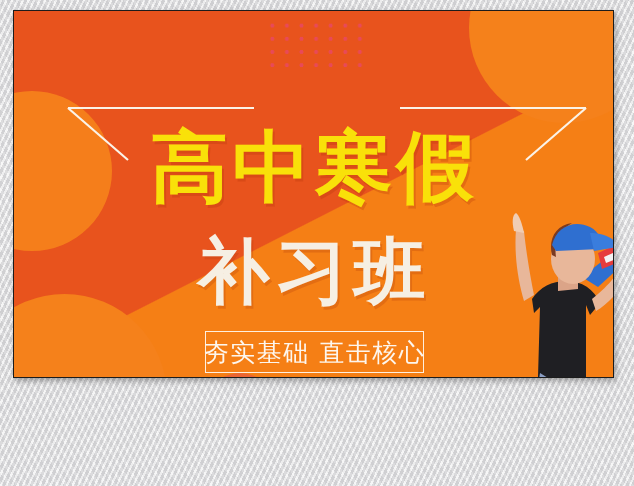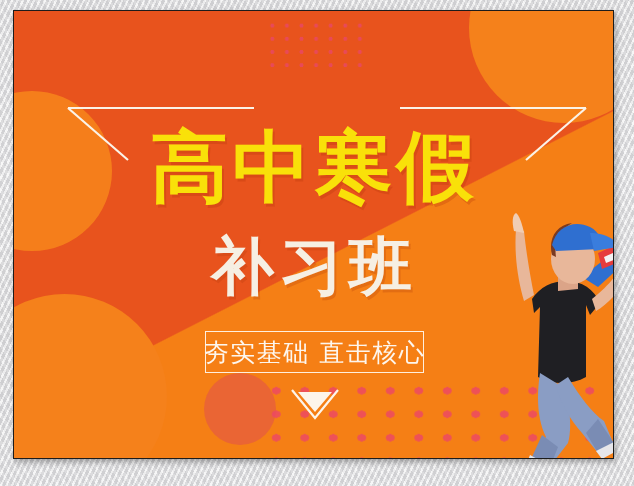--- a/index.html
+++ b/index.html
@@ -16,21 +16,21 @@
     background:
       repeating-linear-gradient(115deg, rgba(255,255,255,.55) 0 2px, rgba(200,200,203,.45) 2px 5px),
       repeating-linear-gradient(60deg, rgba(255,255,255,.35) 0 3px, rgba(190,190,194,.3) 3px 7px),
       linear-gradient(180deg,#dededf 0%,#e6e6e7 35%,#dcdcdd 70%,#e2e2e3 100%);
   }
 
   
   #poster{
     position:absolute;
     left:13px;top:10px;
-    width:601px;height:449px;
+    width:601px;height:368px;
     overflow:hidden;
     border:1.5px solid #1c1c1c;
     box-sizing:border-box;
     background:#701a75;
     box-shadow:2px 3px 6px rgba(0,0,0,.30);
   }
   .layer{position:absolute;}
 
   
   #base-orange{inset:0;background:#e8531d;}
@@ -90,21 +90,21 @@
     line-height:1;
     font-weight:bold;
     color:#f9e109;
     letter-spacing:4px;
     text-shadow:2px 3px 0 rgba(180,55,12,.28);
     font-family:"DejaVu Sans","Liberation Sans",sans-serif;
   }
   #headline-2{
     left:0;top:224px;width:601px;
     text-align:center;
-    font-size:63px;
+    font-size:72px;
     line-height:1;
     font-weight:bold;
     color:#f6efe3;
     letter-spacing:6px;
     text-shadow:2px 3px 0 rgba(175,55,12,.25);
     font-family:"DejaVu Sans","Liberation Sans",sans-serif;
   }
 
   
   #subtitle-box{

